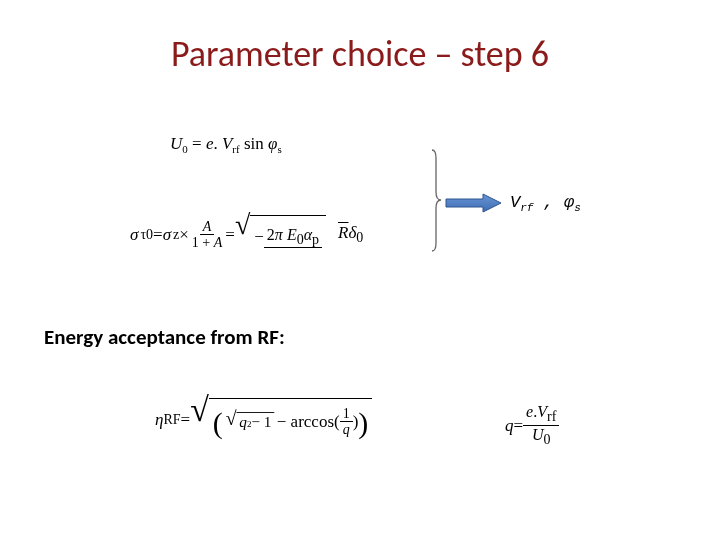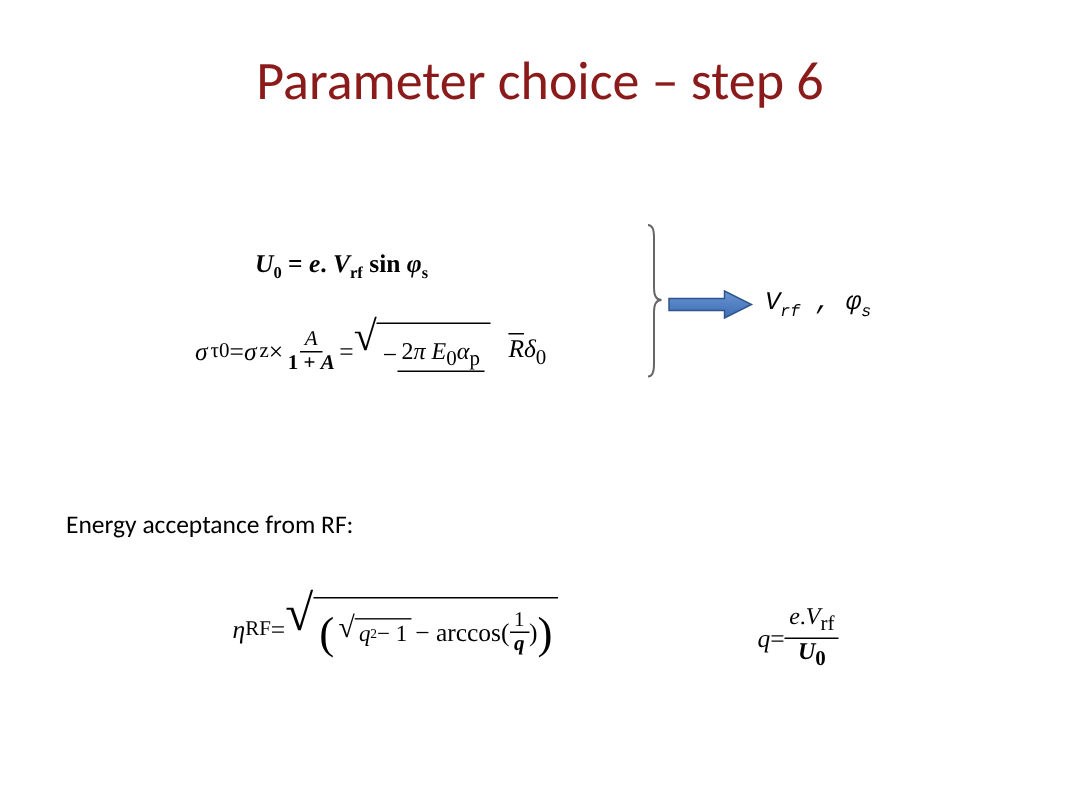--- a/index.html
+++ b/index.html
@@ -23,24 +23,23 @@
     width: 720px;
     text-align: center;
     font-size: 36px;
     font-weight: 400;
     color: #8B1A1A;
   }
 
   .eq1 {
     position: absolute;
     left: 170px;
-    top: 166px;
-    white-space: nowrap;
-    font-size: 17px;
-    font-weight: bold;
+    top: 134px;
+    white-space: nowrap;
+    font-size: 17px;
   }
   .eq1 .sub { font-size: 11px; vertical-align: sub; }
   .eq1 .it { font-style: italic; }
 
   .eq2 {
     position: absolute;
     left: 130px;
     top: 210px;
     white-space: nowrap;
     font-size: 17px;
@@ -54,21 +53,21 @@
     gap: 2px;
   }
   .frac {
     display: inline-flex;
     flex-direction: column;
     align-items: center;
     line-height: 1.1;
     font-size: 16px;
   }
   .frac .num { border-bottom: 1px solid #000; padding: 0 3px; }
-  .frac .den { padding: 0 3px 1px; font-weight: bold; }
+  .frac .den { padding: 0 3px 1px; }
   .frac.small { font-size: 14px; }
   .sqrt {
     display: inline-flex;
     align-items: stretch;
   }
   .sqrt .radical {
     display: inline-block;
     font-size: 28px;
     line-height: 0.9;
     transform: translateY(-3px);
@@ -115,23 +114,23 @@
     font-style: italic;
     font-size: 17px;
     color: #000;
   }
   .result-label .ss { font-size: 11px; font-style: italic; vertical-align: sub; }
 
   
   .subheading {
     position: absolute;
     left: 44px;
-    top: 339px;
-    font-size: 17px;
-    font-weight: 400;
+    top: 324px;
+    font-size: 21px;
+    font-weight: 700;
     color: #000;
   }
 
   
   .eq3 {
     position: absolute;
     left: 155px;
     top: 395px;
     font-family: 'Times New Roman', serif;
     font-size: 17px;

